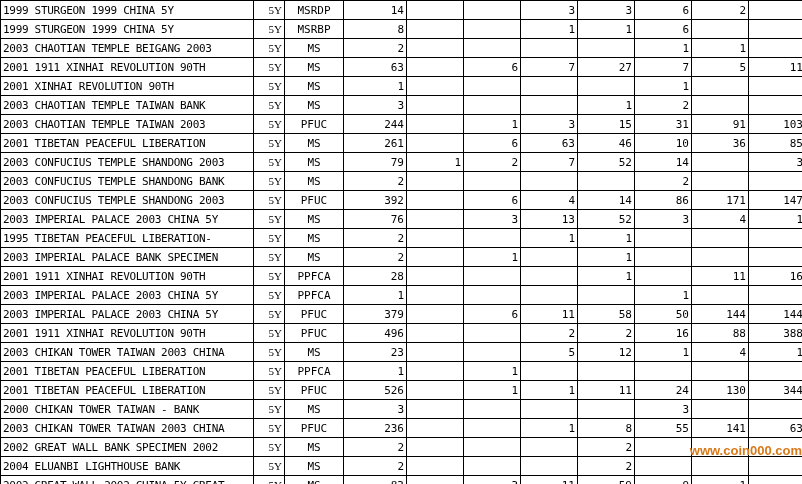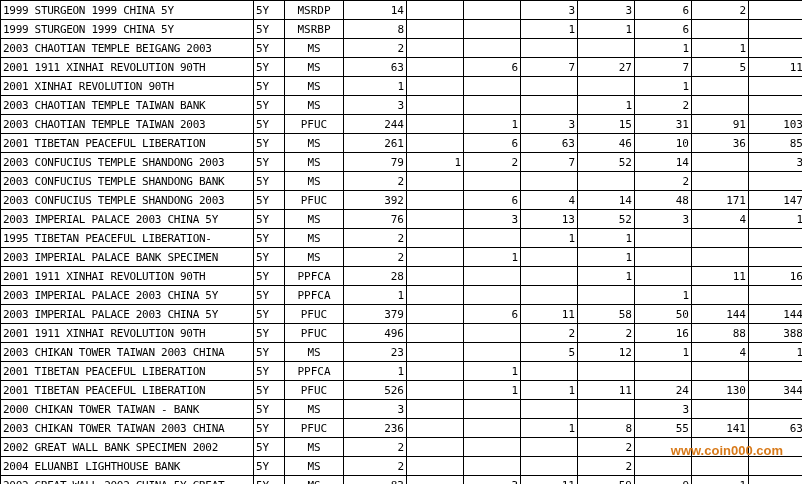--- a/index.html
+++ b/index.html
@@ -27,27 +27,27 @@
   table.grid td {
     border: 1px solid #000000;
     padding: 0 2px;
     height: 18px;
     overflow: hidden;
     white-space: nowrap;
     vertical-align: middle;
     color: #000000;
   }
   td.c-desc { width: 248px; text-align: left; letter-spacing: -0.3px; }
-  td.c-term { width: 26px; text-align: left; }
+  td.c-term { width: 26px; text-align: right; font-family: Liberation Serif, serif; }
   td.c-grade { width: 54px; text-align: center; }
   td.c-n0 { width: 58px; text-align: right; }
   td.c-num { width: 52px; text-align: right; }
   .wm {
     position: absolute;
-    right: 19px;
+    right: 0;
     bottom: 26px;
     font-family: "Liberation Sans", sans-serif;
     font-size: 13px;
     font-weight: bold;
     color: #d87a1a;
     letter-spacing: 0px;
     pointer-events: none;
   }
 </style>
 </head>
@@ -188,21 +188,21 @@
         </tr>
         <tr>
           <td class="c-desc">2003 CONFUCIUS TEMPLE SHANDONG 2003</td>
           <td class="c-term">5Y</td>
           <td class="c-grade">PFUC</td>
           <td class="c-n0">392</td>
           <td class="c-num"></td>
           <td class="c-num">6</td>
           <td class="c-num">4</td>
           <td class="c-num">14</td>
-          <td class="c-num">48</td>
+          <td class="c-num">86</td>
           <td class="c-num">171</td>
           <td class="c-num">147</td>
         </tr>
         <tr>
           <td class="c-desc">2003 IMPERIAL PALACE 2003 CHINA 5Y</td>
           <td class="c-term">5Y</td>
           <td class="c-grade">MS</td>
           <td class="c-n0">76</td>
           <td class="c-num"></td>
           <td class="c-num">3</td>

